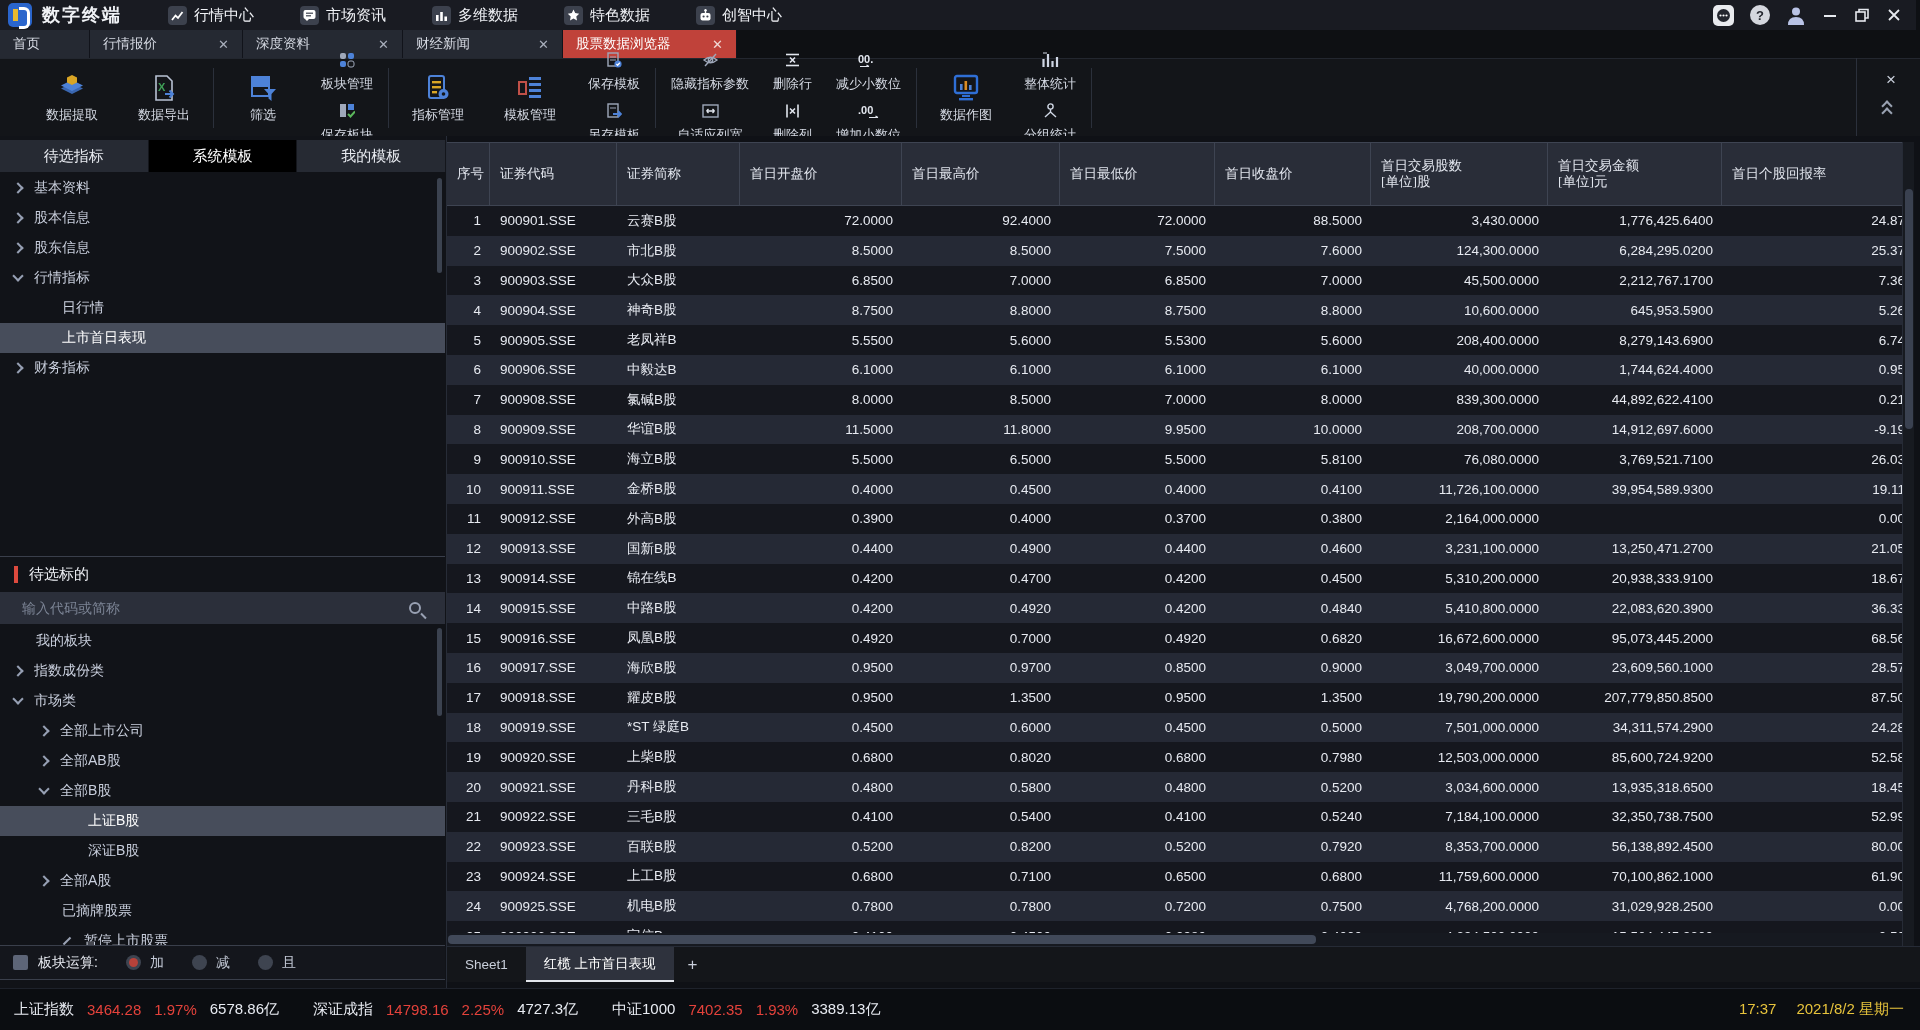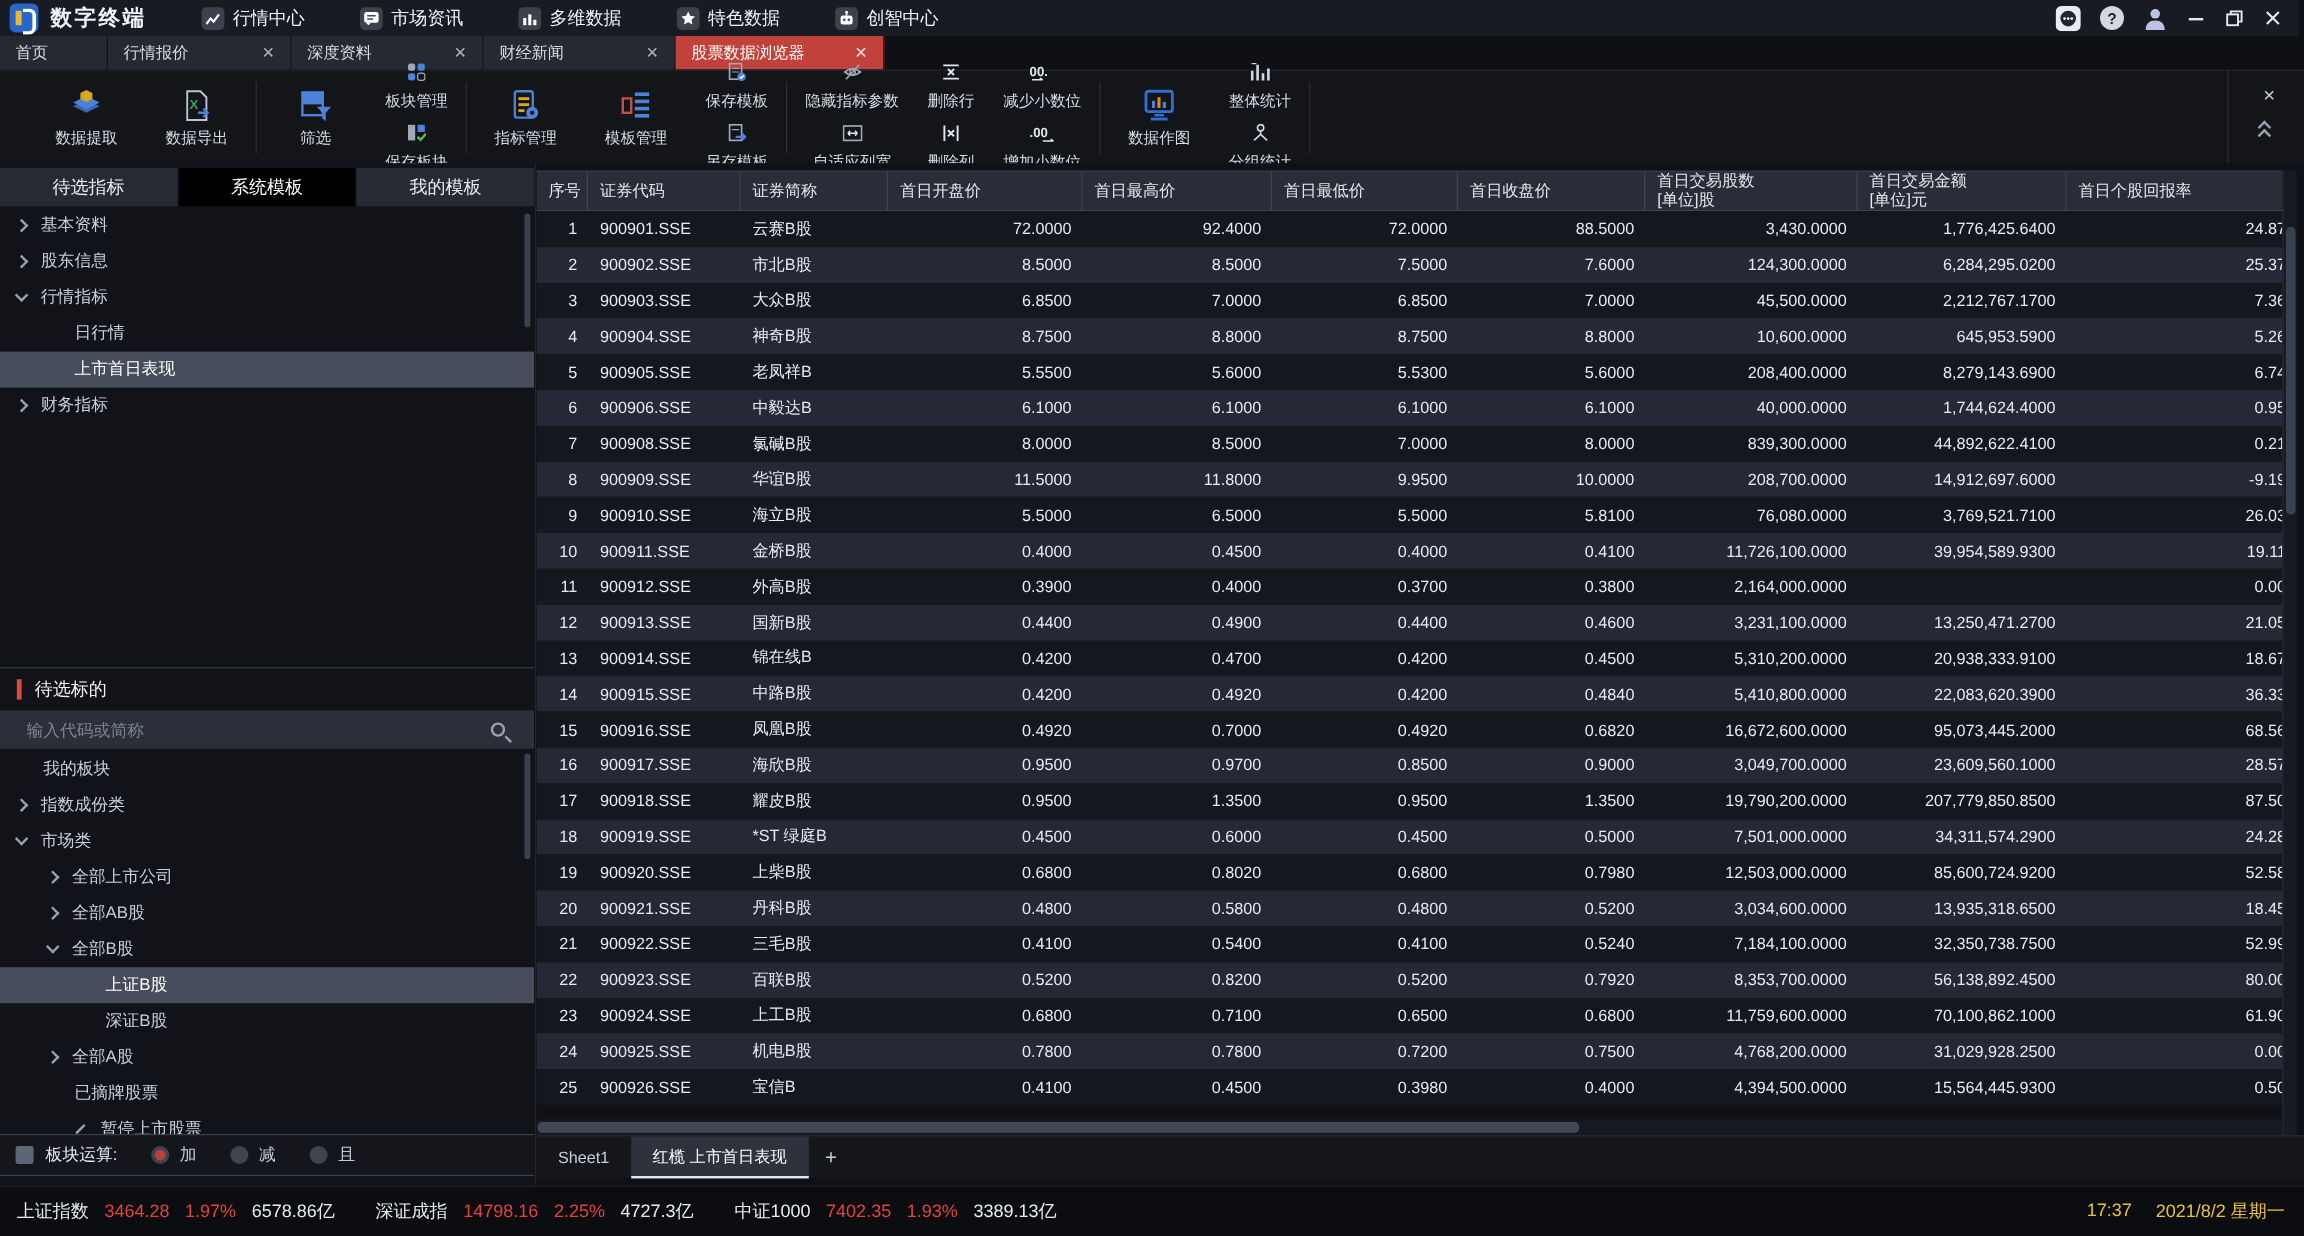--- a/index.html
+++ b/index.html
@@ -69,21 +69,21 @@
   .radio { width:15px; height:15px; border-radius:50%; background:#3e4450; position:relative; }
   .radio.sel::after { content:""; position:absolute; inset:3px; border-radius:50%; background:#b8423a; }
   .radio-lb { color:#c3c9d6; font-size:14px; }
   .vthumb { position:absolute; right:4px; width:5px; border-radius:3px; background:#3b424f; }
   .pencil { width:10px; height:2px; background:#9aa2b4; transform:rotate(-45deg); margin-right:12px; flex:none; }
 
   
   #table-area { position:absolute; left:447px; top:136px; right:0; bottom:42px; background:#0f1116; }
   #tbl { position:absolute; left:0; top:6px; width:1455px; overflow:hidden; }
   .grid-row { display:grid; grid-template-columns:43px 127px 123px 162px 158px 155px 156px 177px 174px 192px; }
-  #thead { background:#292d38; border-top:1px solid #3e4452; border-bottom:1px solid #3e4452; height:34px; width:1467px; }
+  #thead { background:#292d38; border-top:1px solid #3e4452; border-bottom:1px solid #3e4452; height:64px; width:1467px;font-family:Liberation Serif, serif; }
   .th { border-right:1px solid #3e4452; padding-left:10px; display:flex; flex-direction:column; justify-content:center;
     color:#e2e6ee; font-size:13.5px; line-height:16px; }
   .trow { height:29.8px; width:1467px; align-items:center; color:#e7eaf1; font-size:13.5px; }
   .trow:nth-child(odd) { background:#15171e; }
   .trow:nth-child(even){ background:#252935; }
   .cell { overflow:hidden; white-space:nowrap; }
   .cell.l { padding-left:10px; text-align:left; }
   .cell.r { padding-right:9px; text-align:right; }
   #vscroll { position:absolute; left:1455px; top:6px; width:12px; height:804px; background:#171a20; border-left:1px solid #262b36; }
   #vthumb-t { position:absolute; left:2px; top:47px; width:8px; height:240px; background:#3a4150; border-radius:4px; }
@@ -445,20 +445,24 @@
       <div class="lp-tab active">系统模板</div>
       <div class="lp-tab">我的模板</div>
     </div>
   <div id="ind-tree">
       <div class="tree-item" style="padding-left: 14px;">
         <span class="cv right"></span>
         <span>基本资料</span>
       </div>
       <div class="tree-item" style="padding-left: 14px;">
         <span class="cv right"></span>
+        <span>股本信息</span>
+      </div>
+      <div class="tree-item" style="padding-left: 14px;">
+        <span class="cv right"></span>
         <span>股东信息</span>
       </div>
       <div class="tree-item" style="padding-left: 14px;">
         <span class="cv down"></span>
         <span>行情指标</span>
       </div>
       <div class="tree-item" style="padding-left: 62px;">
         <span>日行情</span>
       </div>
       <div class="tree-item selected" style="padding-left: 62px;">

